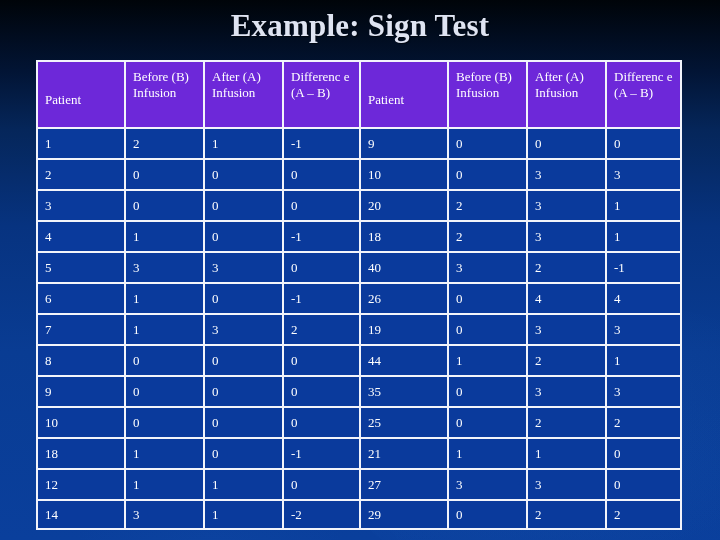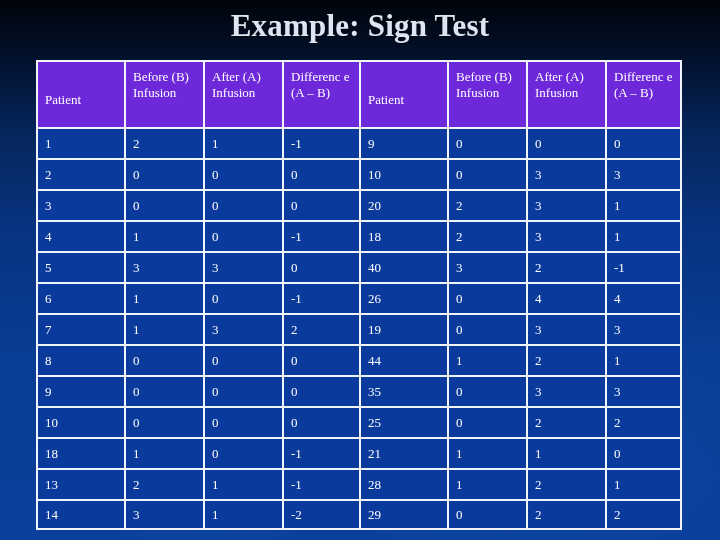--- a/index.html
+++ b/index.html
@@ -285,28 +285,28 @@
             <td>18</td>
             <td>1</td>
             <td>0</td>
             <td>-1</td>
             <td>21</td>
             <td>1</td>
             <td>1</td>
             <td>0</td>
           </tr>
           <tr>
-            <td>13</td>
-            <td>2</td>
-            <td>1</td>
-            <td>-1</td>
-            <td>28</td>
-            <td>1</td>
-            <td>2</td>
-            <td>1</td>
+            <td>12</td>
+            <td>1</td>
+            <td>1</td>
+            <td>0</td>
+            <td>27</td>
+            <td>3</td>
+            <td>3</td>
+            <td>0</td>
           </tr>
           <tr>
             <td>14</td>
             <td>3</td>
             <td>1</td>
             <td>-2</td>
             <td>29</td>
             <td>0</td>
             <td>2</td>
             <td>2</td>

